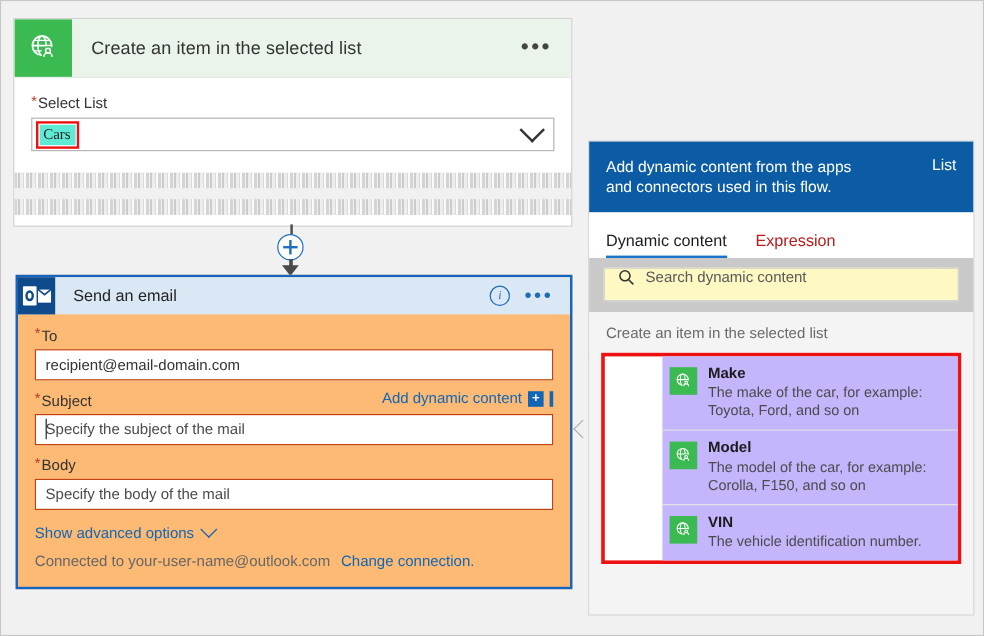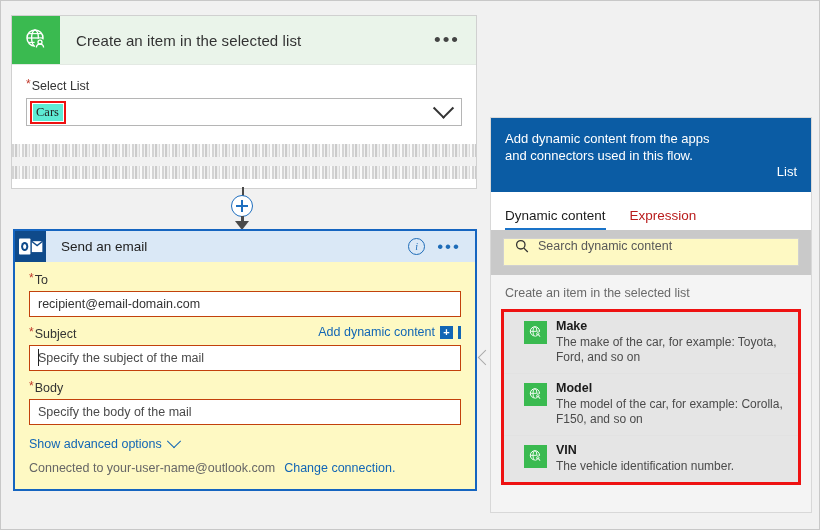--- a/index.html
+++ b/index.html
@@ -76,21 +76,21 @@
   .conn .stem{position:absolute;left:16.3px;top:29px;width:2.4px;height:7px;background:#4a4a4a;}
   .conn .head{
     position:absolute;left:10px;top:34px;width:0;height:0;
     border-left:7.5px solid transparent;border-right:7.5px solid transparent;
     border-top:9px solid #4a4a4a;
   }
 
   
   .ol-card{
     position:absolute;left:12px;top:228px;width:464px;height:262px;
-    background:#fef9c3;border:2px solid #1565c0;box-sizing:border-box;
+    background:#fdba74;border:2px solid #1565c0;box-sizing:border-box;
   }
   .ol-head{
     height:31px;background:#dae8f6;display:flex;align-items:center;
   }
   .ol-icon{
     width:31px;height:31px;flex:0 0 31px;background:#0f4a8a;
     display:flex;align-items:center;justify-content:center;
   }
   .ol-title{margin-left:15px;font-size:13.5px;color:#222;}
   .ol-actions{margin-left:auto;display:flex;align-items:center;gap:12px;margin-right:14px;}
@@ -135,21 +135,21 @@
     border-left:1.4px solid #aaa;border-bottom:1.4px solid #aaa;
     transform:rotate(45deg);
   }
 
   
   .dc-panel{
     position:absolute;left:489px;top:116px;width:322px;height:396px;
     background:#f4f4f4;border:1px solid #d8d8d8;box-sizing:border-box;
   }
   .dc-head{
-    background:#0b5ca4;color:#fff;padding:12px 14px 13px 14px;display:flex;align-items:flex-start;flex-direction:column;
+    background:#0b5ca4;color:#fff;padding:12px 14px 13px 14px;display:flex;align-items:flex-start;
   }
   .dc-head .txt{font-size:13px;line-height:17px;max-width:225px;}
   .dc-head .hide{margin-left:auto;font-size:13px;cursor:pointer;}
   .dc-tabs{background:#fff;display:flex;align-items:flex-end;padding:0 14px;height:38px;gap:24px;}
   .dc-tab{
     font-size:13.5px;color:#b91c1c;padding-bottom:7px;cursor:pointer;position:relative;
   }
   .dc-tab.active{font-weight:normal;color:#1b1b1b;}
   .dc-tab.active:after{
     content:"";position:absolute;left:0;right:0;bottom:0;height:2.5px;background:#1a73c8;
@@ -158,22 +158,22 @@
   .dc-search{
     background:#fef9c3;height:28px;display:flex;align-items:flex-start;gap:9px;padding-left:11px;
     border:1px solid #d0d0d0;box-sizing:border-box;
   }
   .dc-search .ph{font-size:12.5px;color:#585858;}
   .dc-groupttl{font-size:12.5px;color:#6a6a6a;padding:11px 14px 9px 14px;background:#f4f4f4;}
   .dc-listwrap{
     margin:0 10px;background:#fff;border:3px solid #ee1111;box-sizing:border-box;
   }
   .dc-item{
-    display:flex;align-items:flex-start;padding:7px 8px 8px 20px;cursor:pointer;
-    border-bottom:1px solid #e2e2e2;background:#e5e5e5;
+    display:flex;align-items:flex-start;padding:7px 8px 8px 6px;cursor:pointer;
+    border-bottom:1px solid #e2e2e2;background:#c4b5fd;margin-left:48px;
   }
   .dc-item:last-child{border-bottom:none;}
   .dc-itm-ic{
     width:23px;height:23px;flex:0 0 23px;background:#3aba50;margin-top:2px;
     display:flex;align-items:center;justify-content:center;
   }
   .dc-itm-txt{margin-left:9px;}
   .dc-itm-name{font-size:12.5px;font-weight:bold;color:#1b1b1b;line-height:15px;}
   .dc-itm-desc{font-size:12px;color:#4b4b4b;line-height:15px;margin-top:1px;}
   svg{display:block;}

